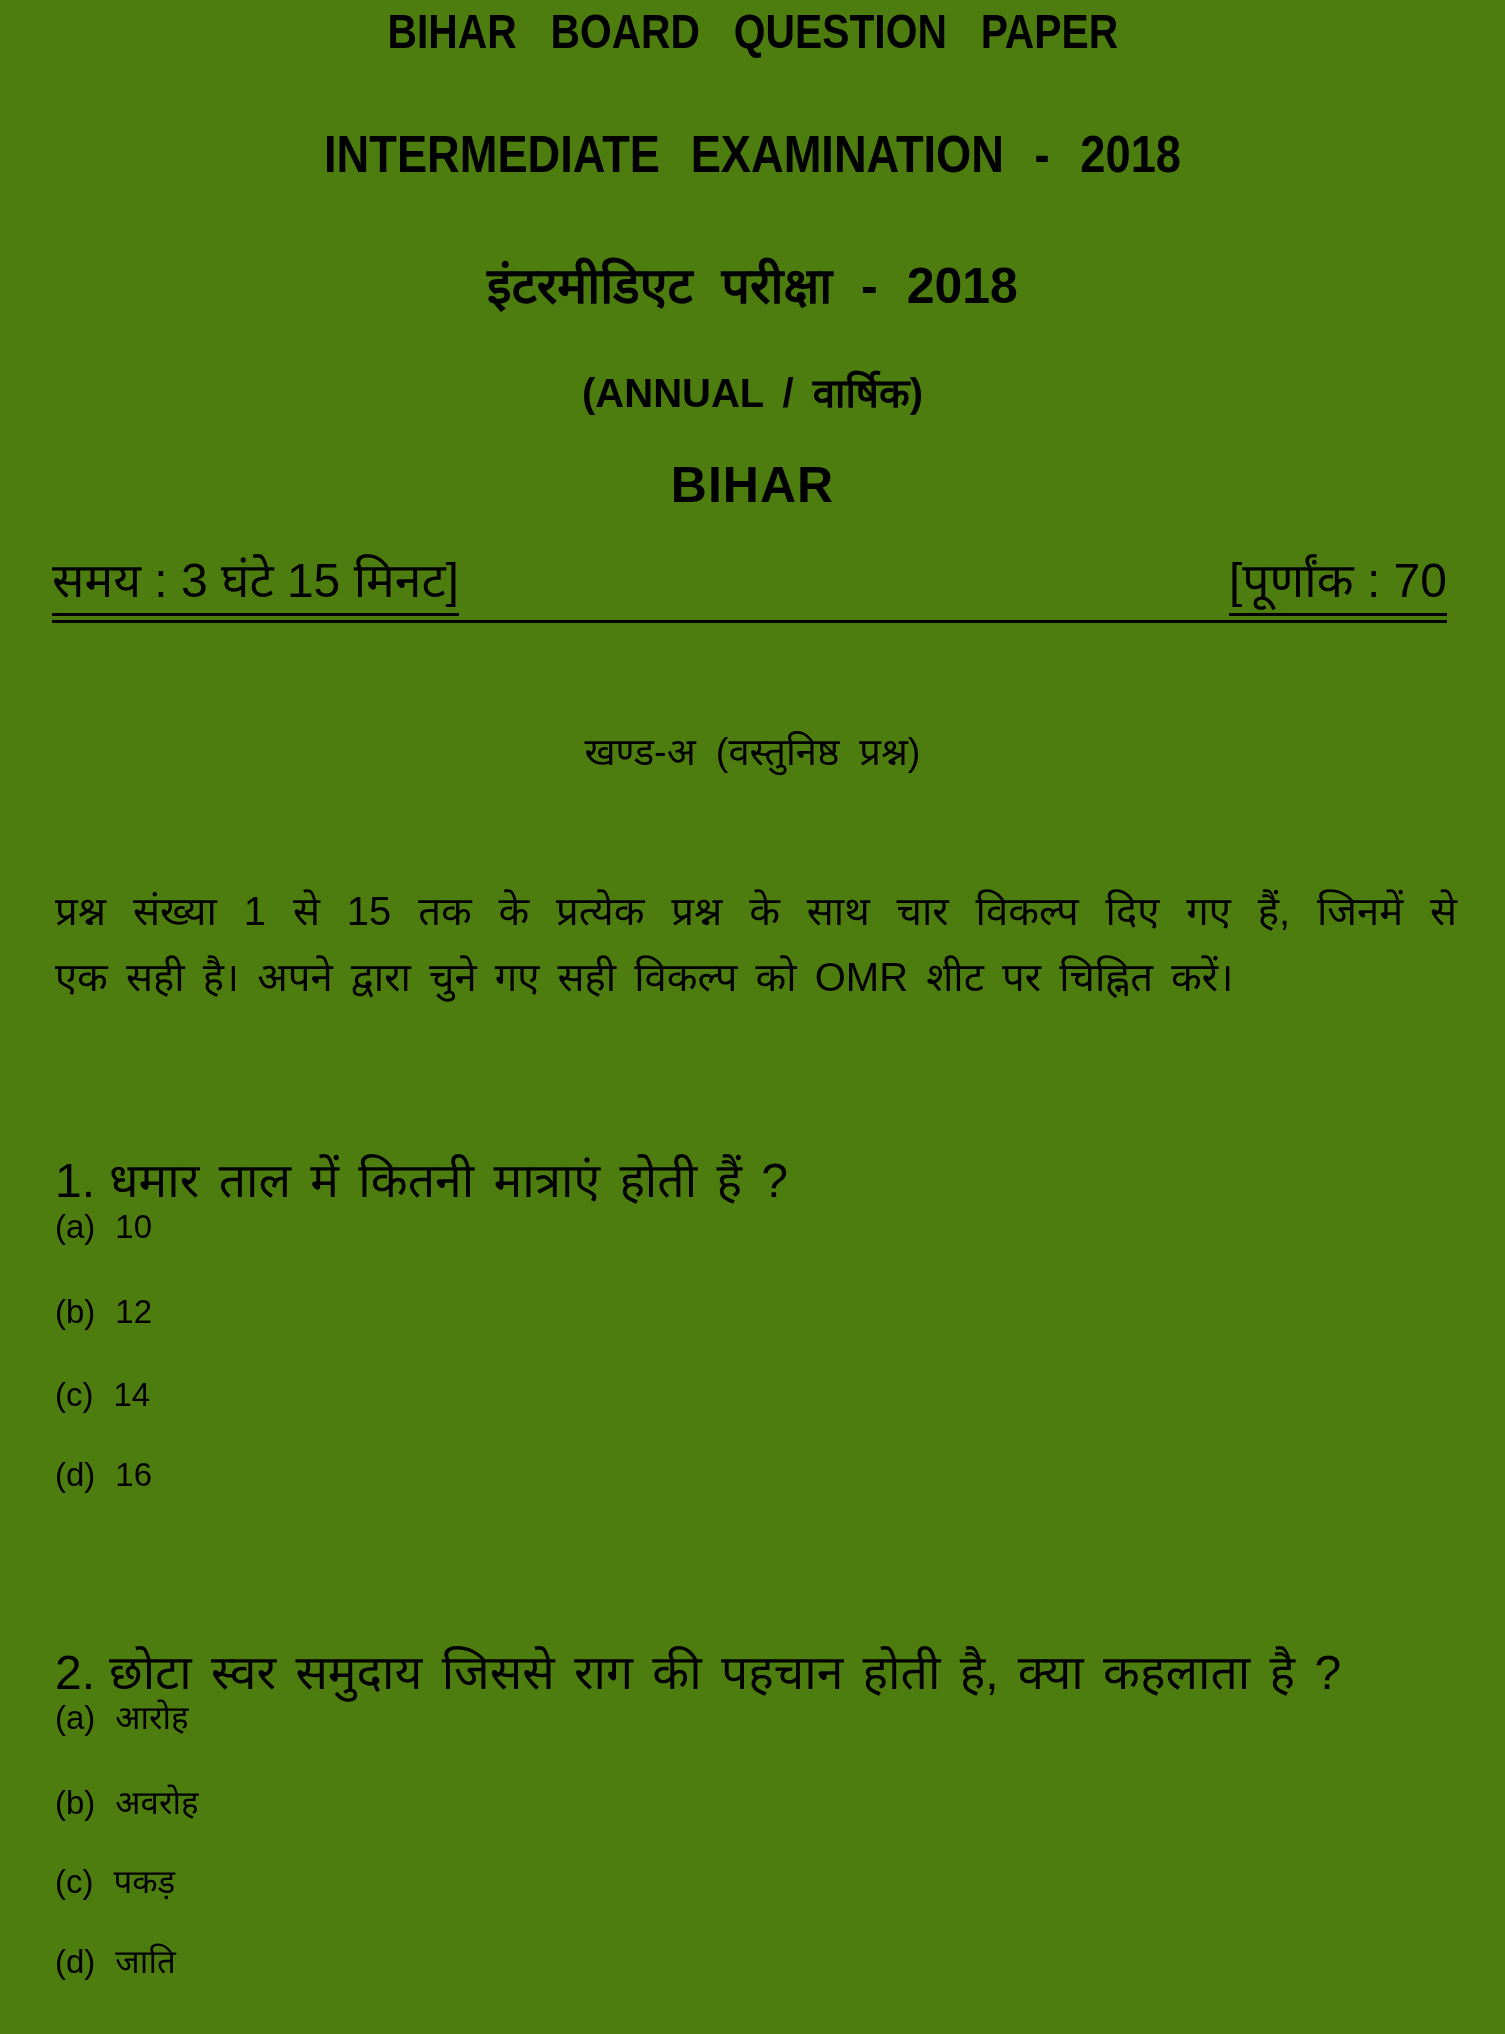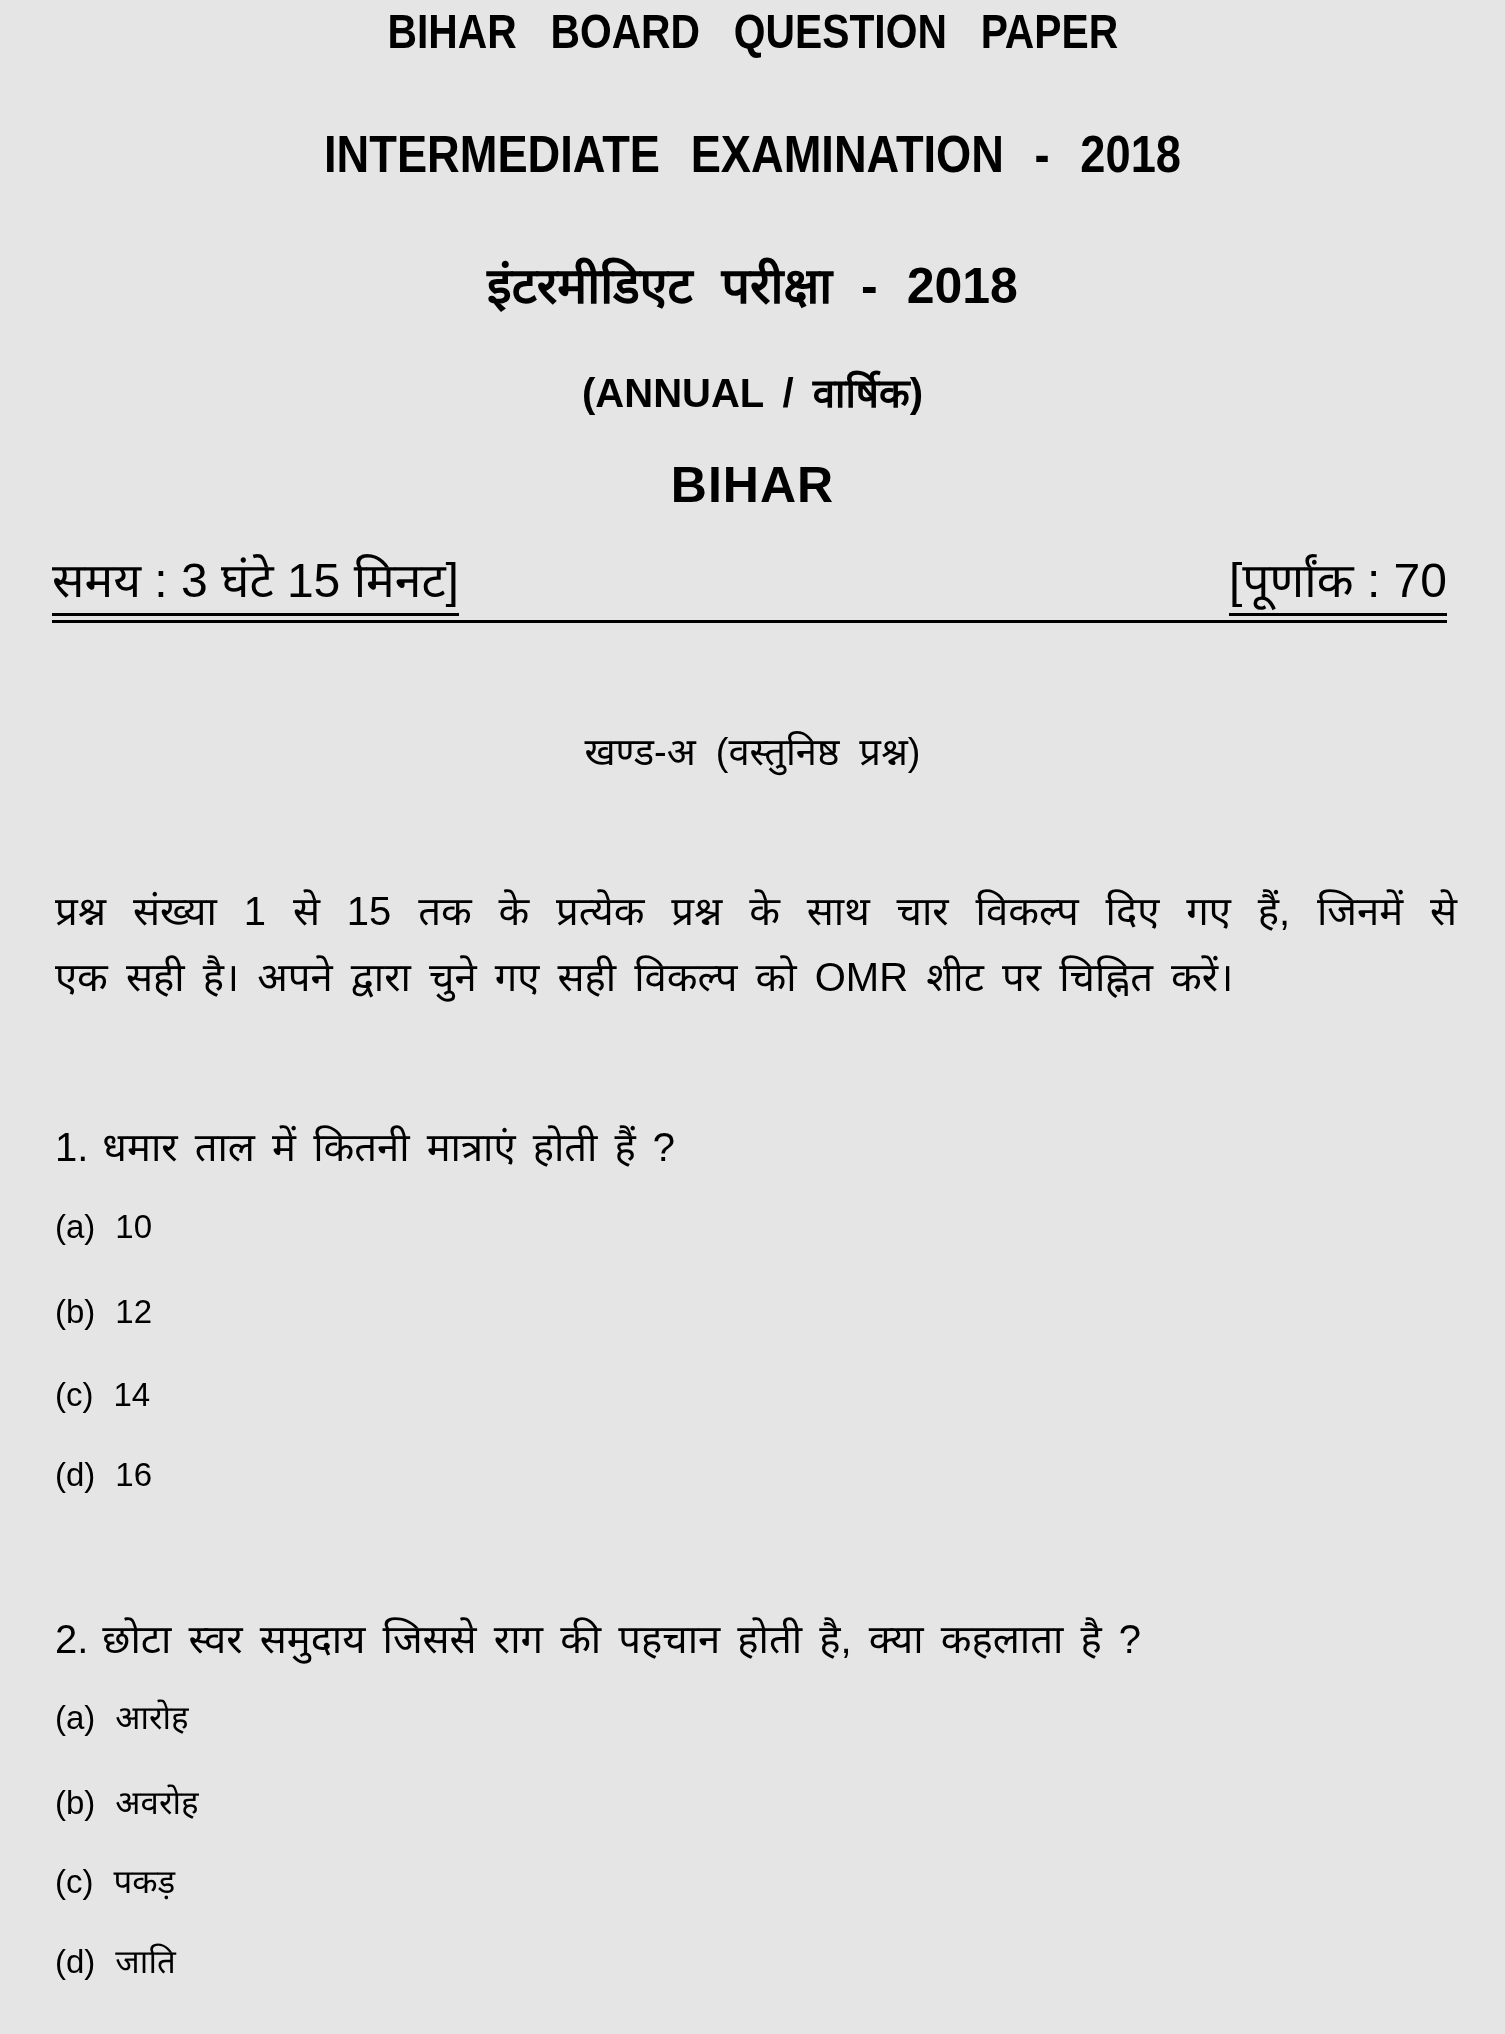--- a/index.html
+++ b/index.html
@@ -4,21 +4,21 @@
 <style>
   html, body {
     margin: 0;
     padding: 0;
     background: #ffffff;
   }
   .page {
     position: relative;
     width: 1505px;
     height: 2034px;
-    background: #e5e5e5;
+    background: #4d7c0f;
     color: #000000;
     font-family: "Liberation Sans", "DejaVu Sans", sans-serif;
     overflow: hidden;
   }
   .abs { position: absolute; }
   .center { left: 0; right: 0; text-align: center; }
 
   .board-title {
     top: 4px;
     font-size: 48px;
@@ -96,23 +96,24 @@
     text-align: justify;
     text-align-last: justify;
   }
   .instructions .line2 {
     text-align: left;
   }
 
   .q-line {
     left: 55px;
     right: 45px;
-    font-size: 40px;
+    font-size: 48px;
     word-spacing: 6px;
     white-space: nowrap;
+    margin-top: 28px;
   }
   .q-num { display: inline-block; margin-right: 14px; }
 
   .opt-row {
     left: 55px;
     font-size: 33px;
     white-space: nowrap;
   }
   .opt-val { display: inline-block; margin-left: 20px; }
 </style>

